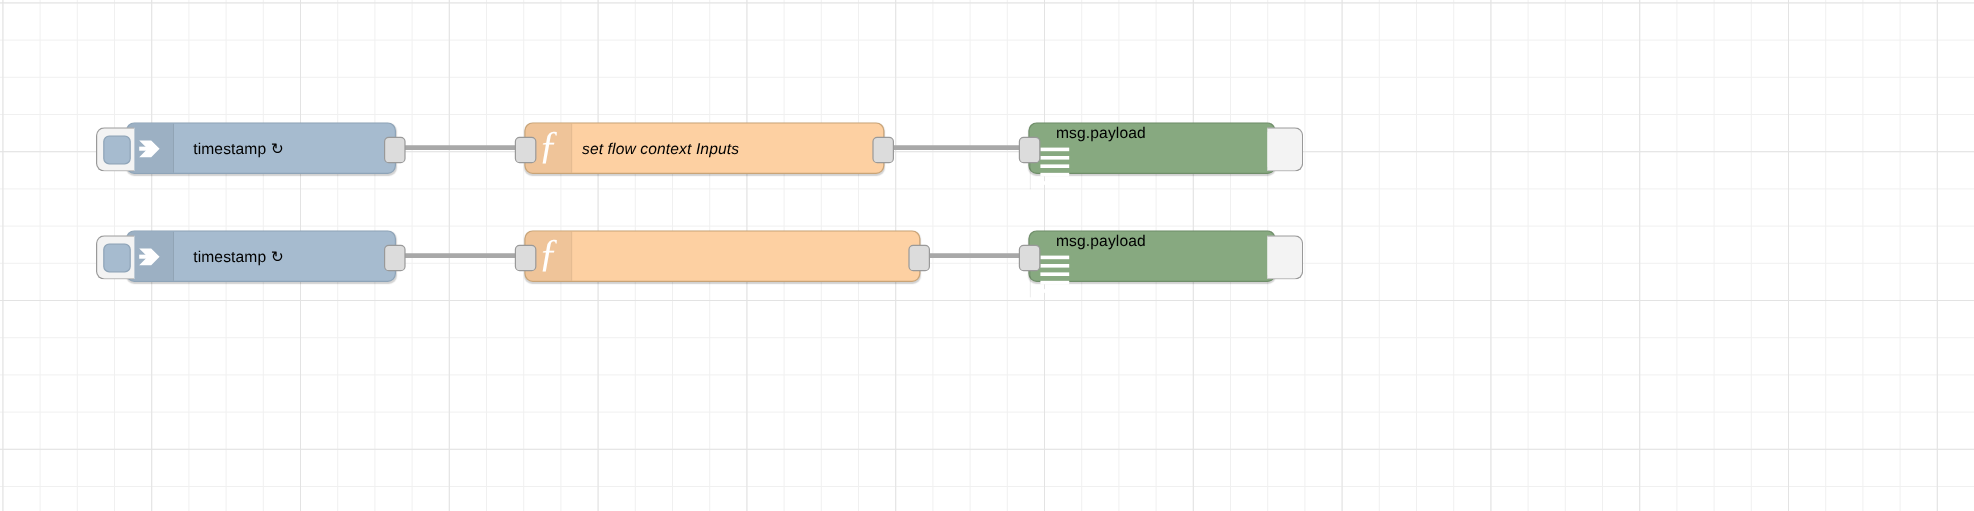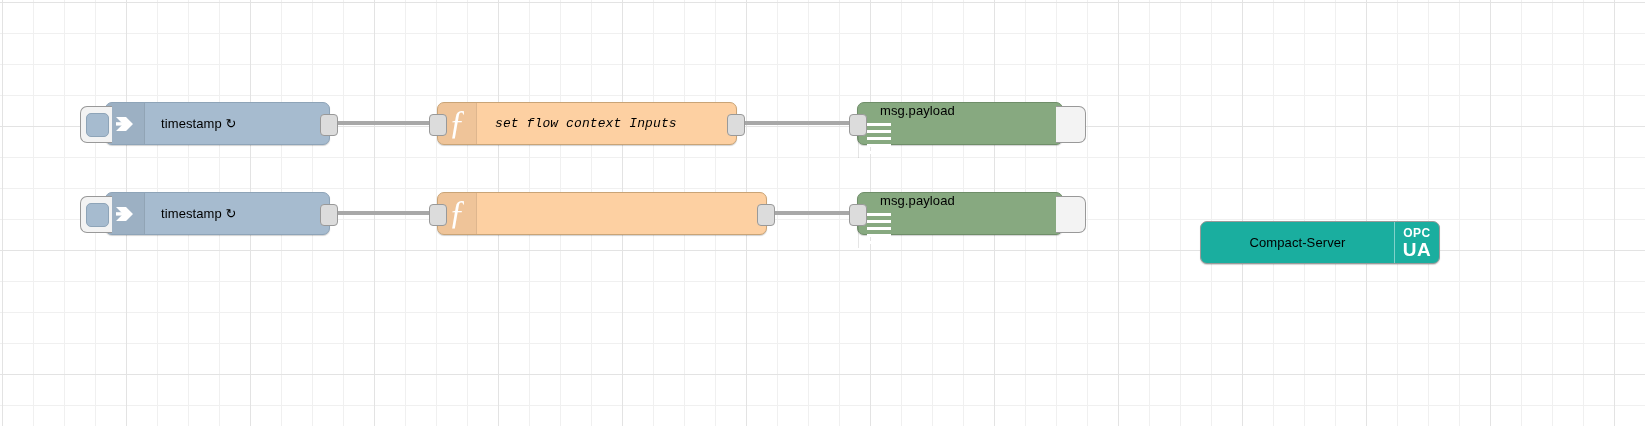--- a/index.html
+++ b/index.html
@@ -101,22 +101,21 @@
   .node-inject .node-label { justify-content: flex-start; }
 
   
   .node-function {
     background: #fdd0a2;
     border-color: #c9a477;
   }
   .node-function .node-label {
     font-style: italic;
     justify-content: flex-start;
-    padding-left: 18px;
-    font-family: Liberation Mono, monospace;
+    padding-left: 8px;
   }
   .fn-glyph {
     font-family: "Liberation Serif", serif;
     font-style: italic;
     font-size: 33px;
     line-height: 1;
     color: #ffffff;
     margin-top: -2px;
   }
 
@@ -285,21 +284,14 @@
     <div class="debug-icon">
       <i></i>
         <i></i>
         <i></i>
         <i></i>
         <i></i>
     </div>
     <div class="debug-btn"></div>
   </div>
 
-  <div class="node node-opcua" style="left:1200px; top:221px; width:240px;">
-    <div class="node-label">Compact-Server</div>
-    <div class="opcua-icon">
-      <span class="opc">OPC</span>
-      <span class="ua">UA</span>
-    </div>
-  </div>
 
 </div>
 
 </body></html>

